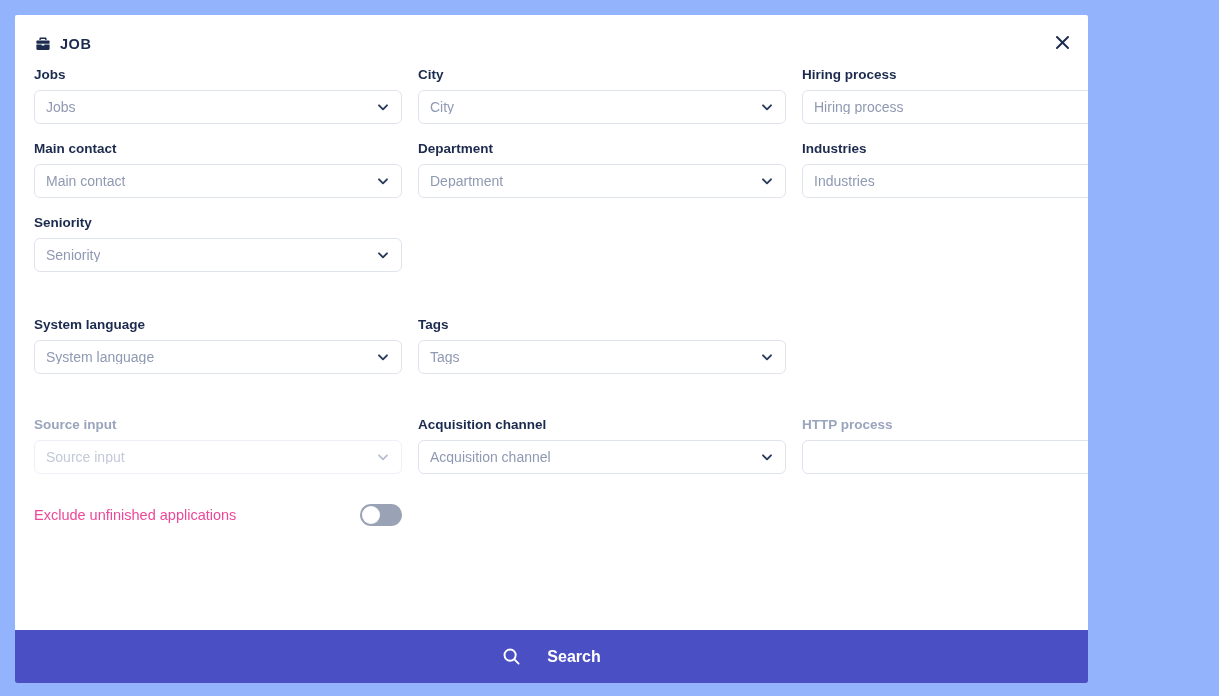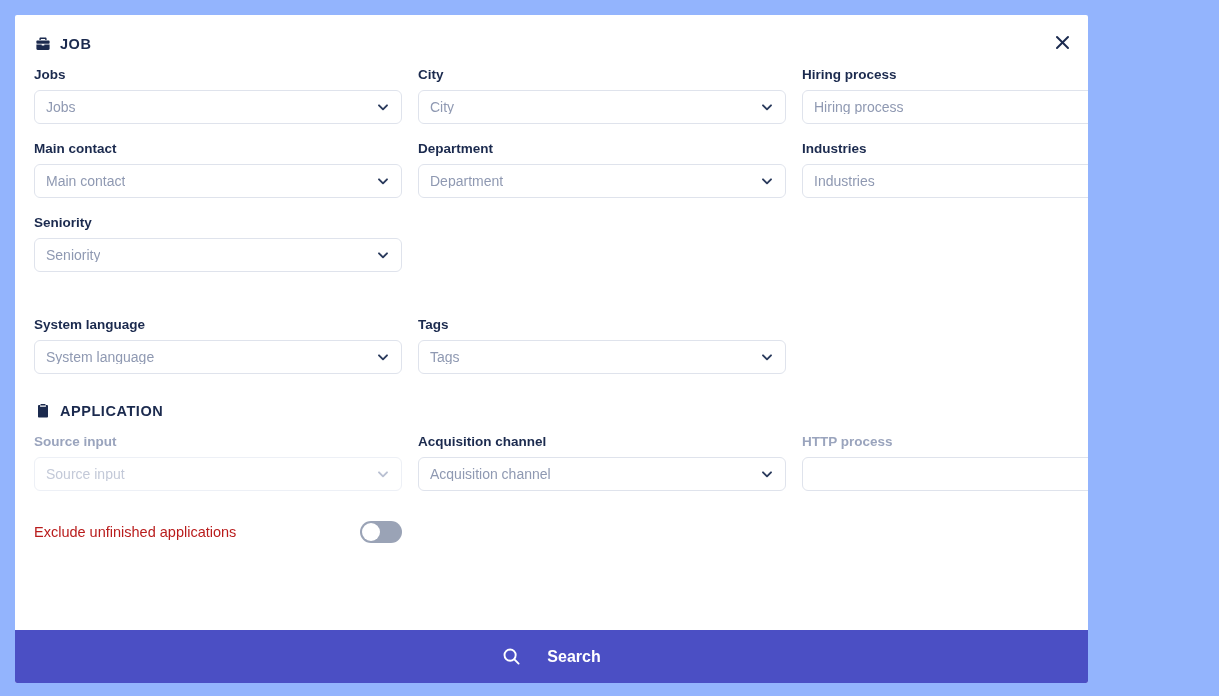--- a/index.html
+++ b/index.html
@@ -166,21 +166,21 @@
     cursor: pointer;
   }
 
   
   .toggle-row {
     display: flex;
     align-items: center;
     margin-top: 30px;
   }
   .toggle-row .tl {
-    color: #b91c1c;
+    color: #ec4899;
     font-size: 14.5px;
     width: 326px;
   }
   .switch {
     width: 42px;
     height: 22px;
     border-radius: 11px;
     background: #9aa3b6;
     position: relative;
     cursor: pointer;
@@ -382,29 +382,20 @@
                 <polyline points="3,5.3 7,9.3 11,5.3"></polyline>
               </svg>
           </span>
         </div>
       </div>
       <div class="cell empty"></div>
     </div>
 
     <div class="gap-sec2"></div>
 
-    <div class="section-head">
-      <span class="sec-icon">
-        <svg width="14" height="16" viewBox="0 0 14 16" fill="currentColor">
-          <path d="M5.2 1h3.6c.5 0 .9.4.9.9v.6H4.3v-.6c0-.5.4-.9.9-.9z"></path>
-          <path d="M3.1 2.1h1.0v1.6h5.8V2.1h1.0c.6 0 1.1.5 1.1 1.1v10.2c0 .6-.5 1.1-1.1 1.1H3.1c-.6 0-1.1-.5-1.1-1.1V3.2c0-.6.5-1.1 1.1-1.1z"></path>
-        </svg>
-      </span>
-      <span>APPLICATION</span>
-    </div>
 
     <div class="gap-sm"></div>
 
     <div class="grid">
       <div class="cell">
         <label class="field-label muted">Source input</label>
         <div class="select-box disabled">
           <span class="ph">Source input</span>
           <span class="chev">
             <svg width="14" height="14" viewBox="0 0 14 14" fill="none" stroke="currentColor" stroke-width="1.9" stroke-linecap="round" stroke-linejoin="round">

